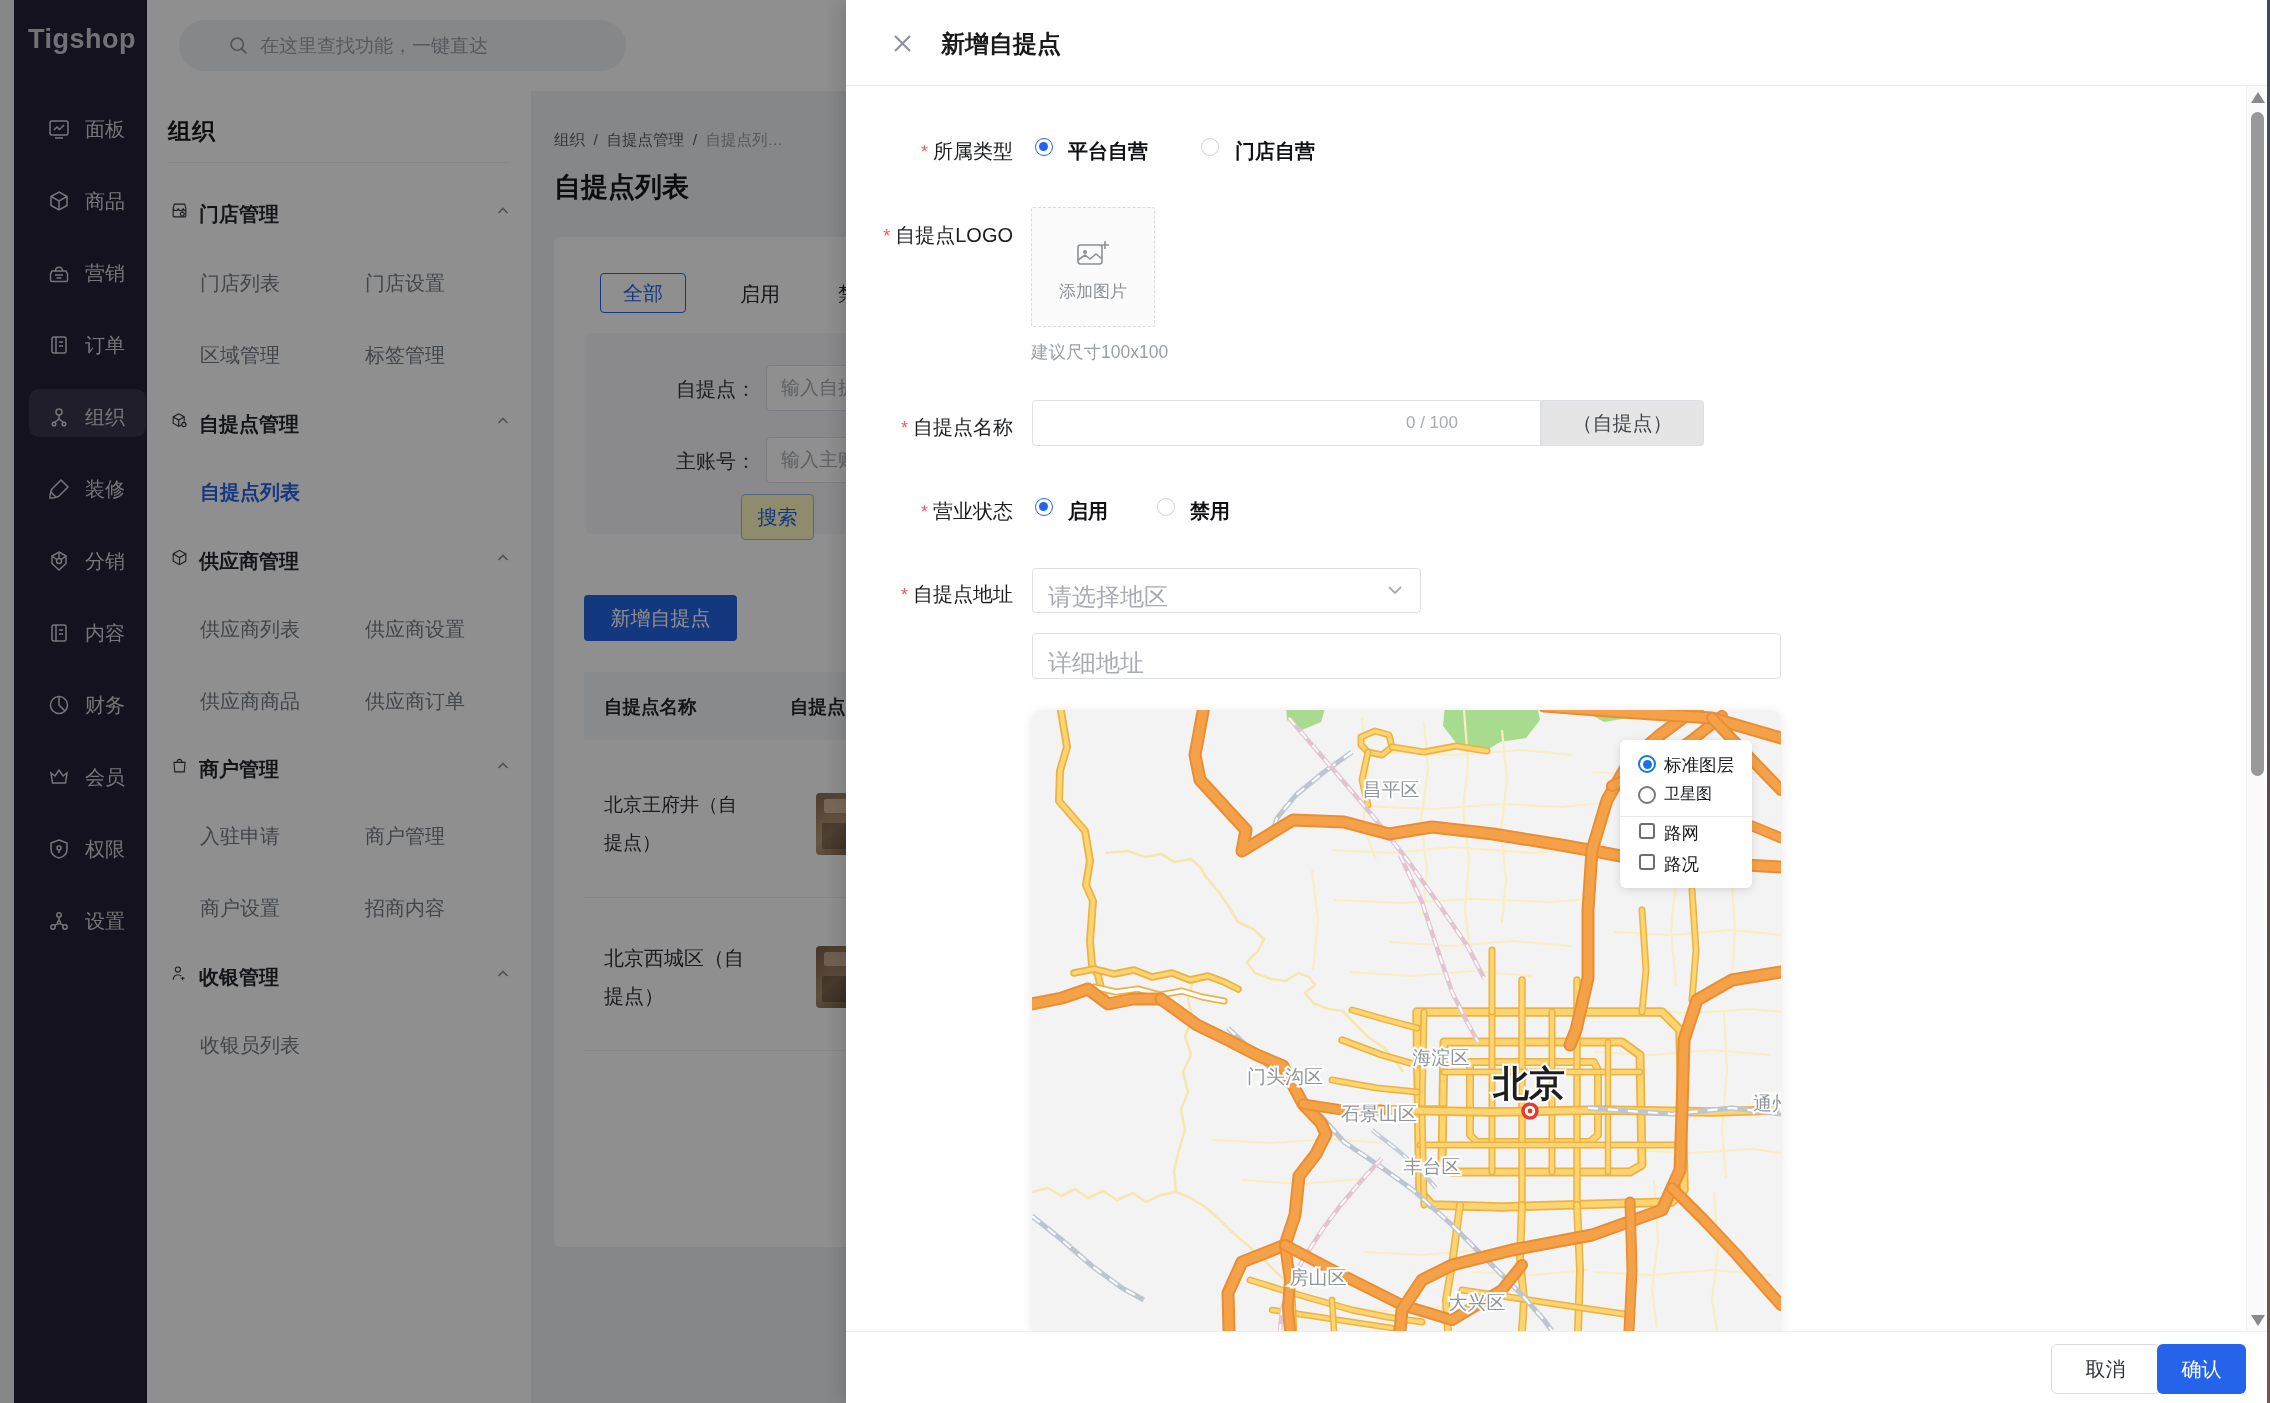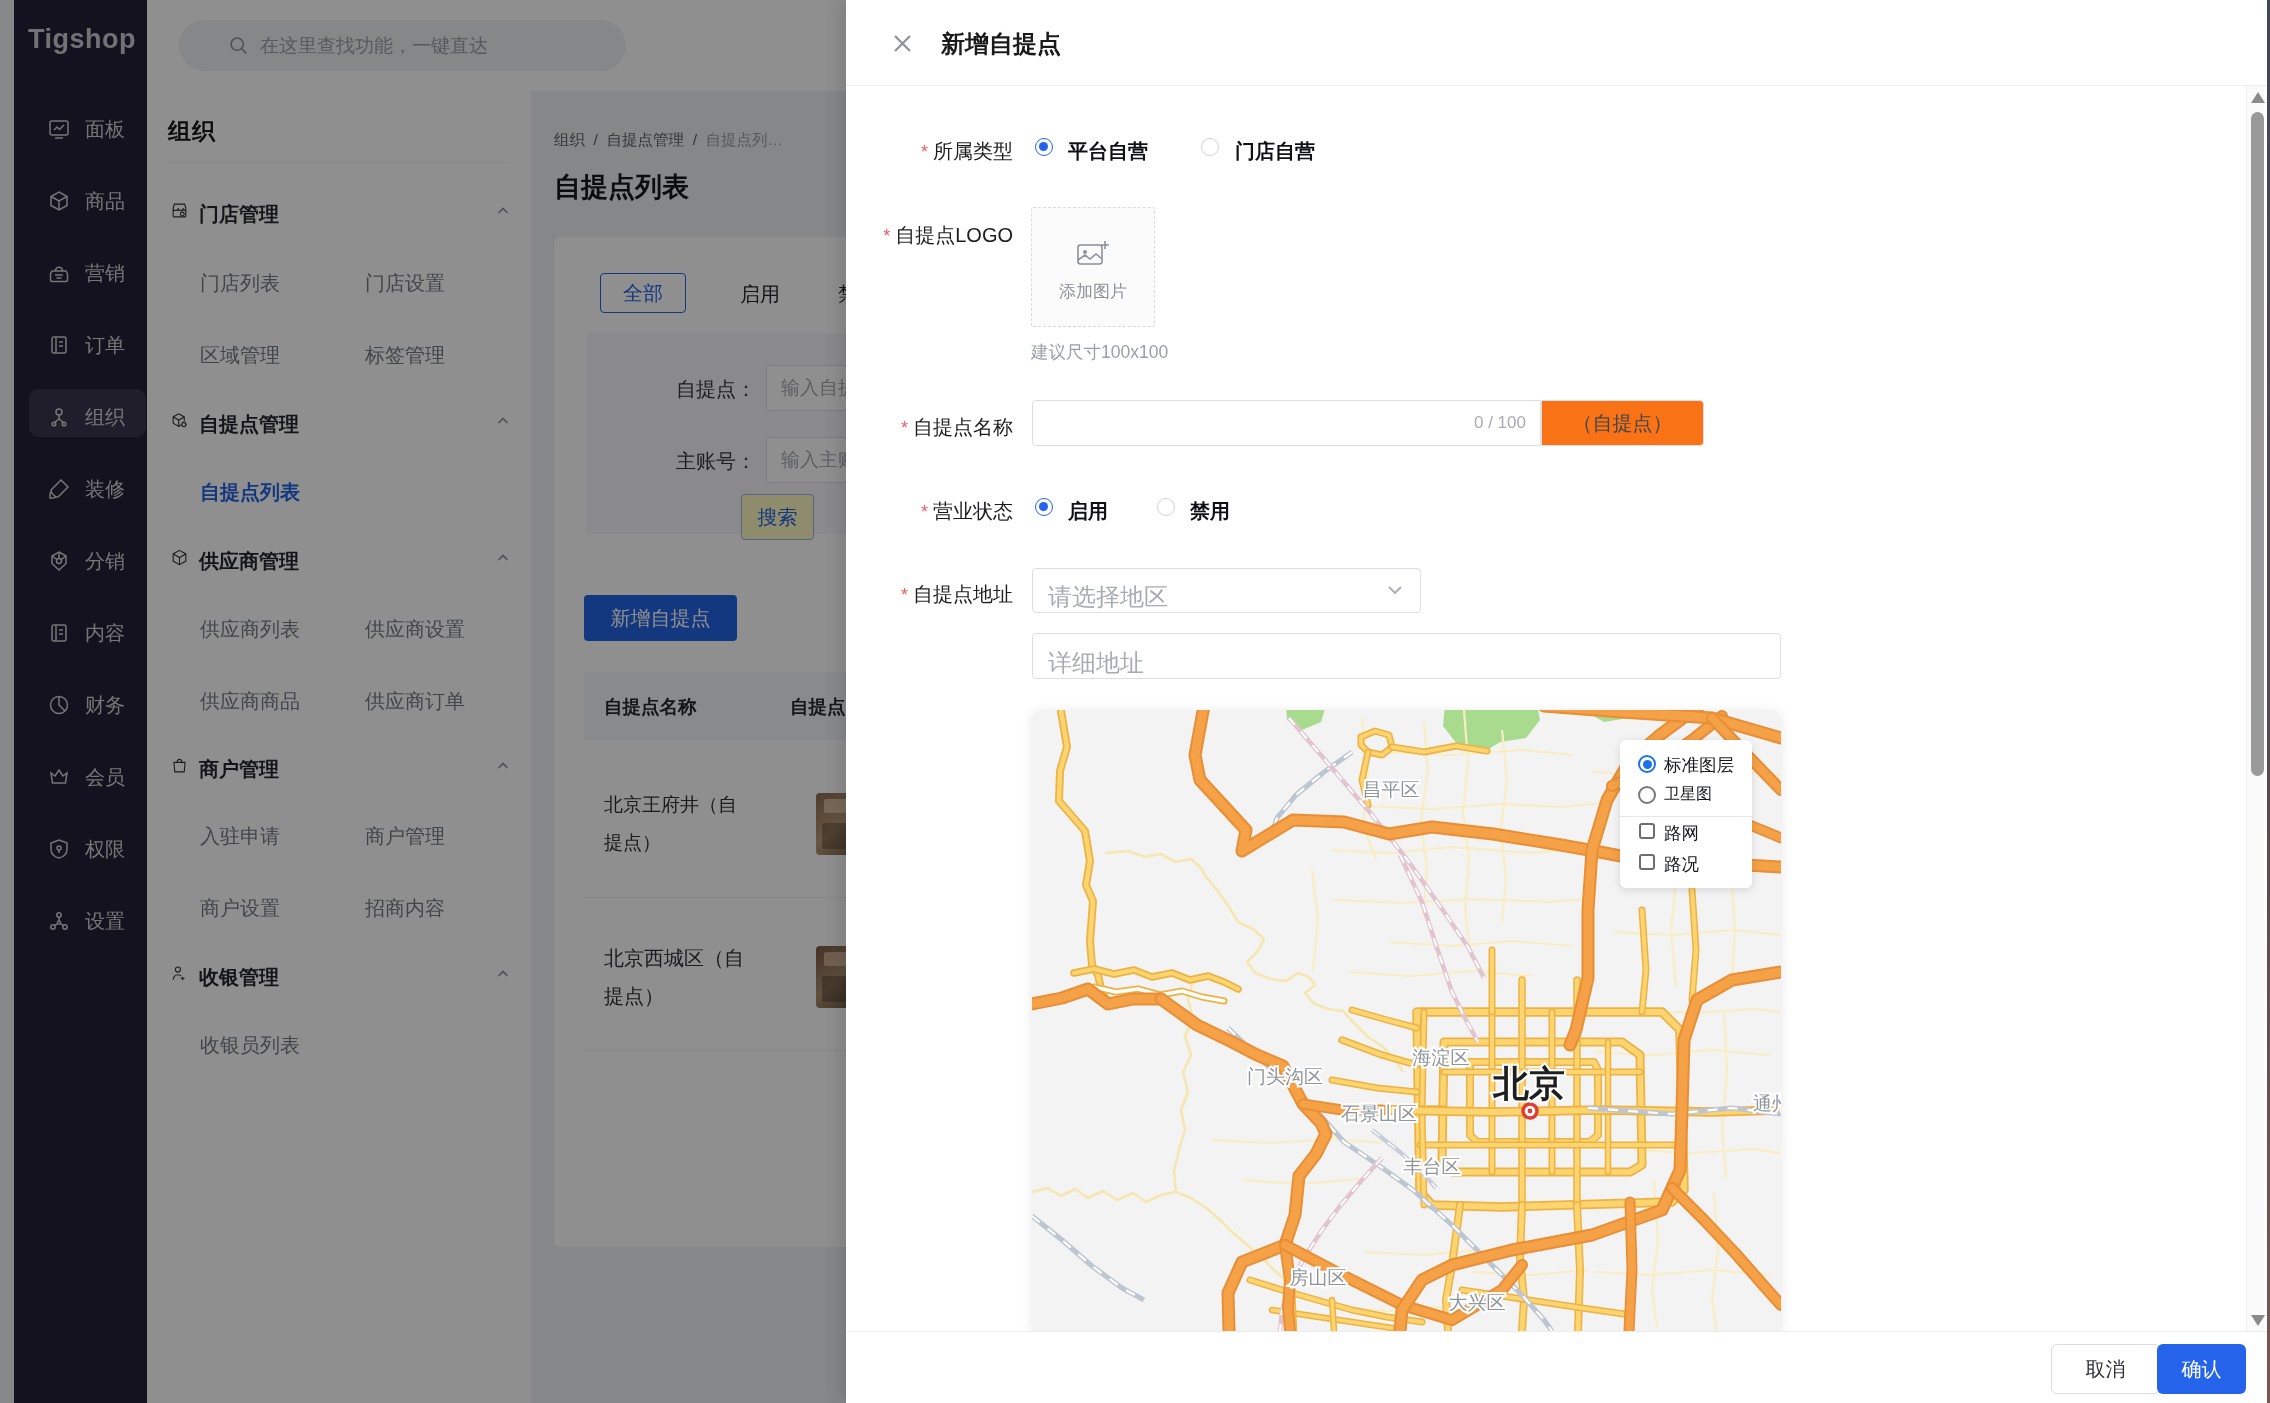--- a/index.html
+++ b/index.html
@@ -272,22 +272,22 @@
       <rect x="1" y="5" width="24" height="19" rx="2.5"></rect>
       <circle cx="8" cy="12" r="2" fill="#8c9196" stroke="none"></circle>
       <path d="M1 20l7-5 5 4 6-5 6 5"></path>
       <path d="M28 1v8M24 5h8"></path>
     </svg>
     <div style="position:absolute;left:185px;top:280px;width:124px;text-align:center;font-size:17px;color:#8c9196">添加图片</div>
     <div style="position:absolute;left:185px;top:340px;font-size:17.5px;color:#9a9ea6">建议尺寸100x100</div>
 
     <div class="dlabel" style="left:7px;top:414px"><span class="star">*</span>自提点名称</div>
     <div class="inp" style="left:186px;top:400px;width:509px;height:46px;border-radius:4px 0 0 4px"></div>
-    <div style="position:absolute;left:560px;top:413px;width:120px;text-align:right;font-size:17px;color:#a8abb2">0 / 100</div>
-    <div style="position:absolute;left:695px;top:400px;width:163px;height:46px;background:#f97316;border:1px solid #dcdfe6;border-radius:0 4px 4px 0;text-align:center;line-height:44px;font-size:20px;color:#43464c">（自提点）</div>
+    <div style="position:absolute;left:560px;top:413px;width:120px;text-align:left;font-size:17px;color:#a8abb2">0 / 100</div>
+    <div style="position:absolute;left:695px;top:400px;width:163px;height:46px;background:#e5e5e5;border:1px solid #dcdfe6;border-radius:0 4px 4px 0;text-align:center;line-height:44px;font-size:20px;color:#43464c">（自提点）</div>
 
     <div class="dlabel" style="left:7px;top:498px"><span class="star">*</span>营业状态</div>
     <div class="radio-on" style="left:189px;top:498px"></div>
     <div class="rlabel" style="left:222px;top:498px">启用</div>
     <div class="radio-off" style="left:311px;top:498px"></div>
     <div class="rlabel" style="left:344px;top:498px">禁用</div>
 
     <div class="dlabel" style="left:7px;top:581px"><span class="star">*</span>自提点地址</div>
     <div class="inp" style="left:186px;top:568px;width:389px;height:45px"></div>
     <div class="ph16" style="position:absolute;left:202px;top:581px">请选择地区</div>

